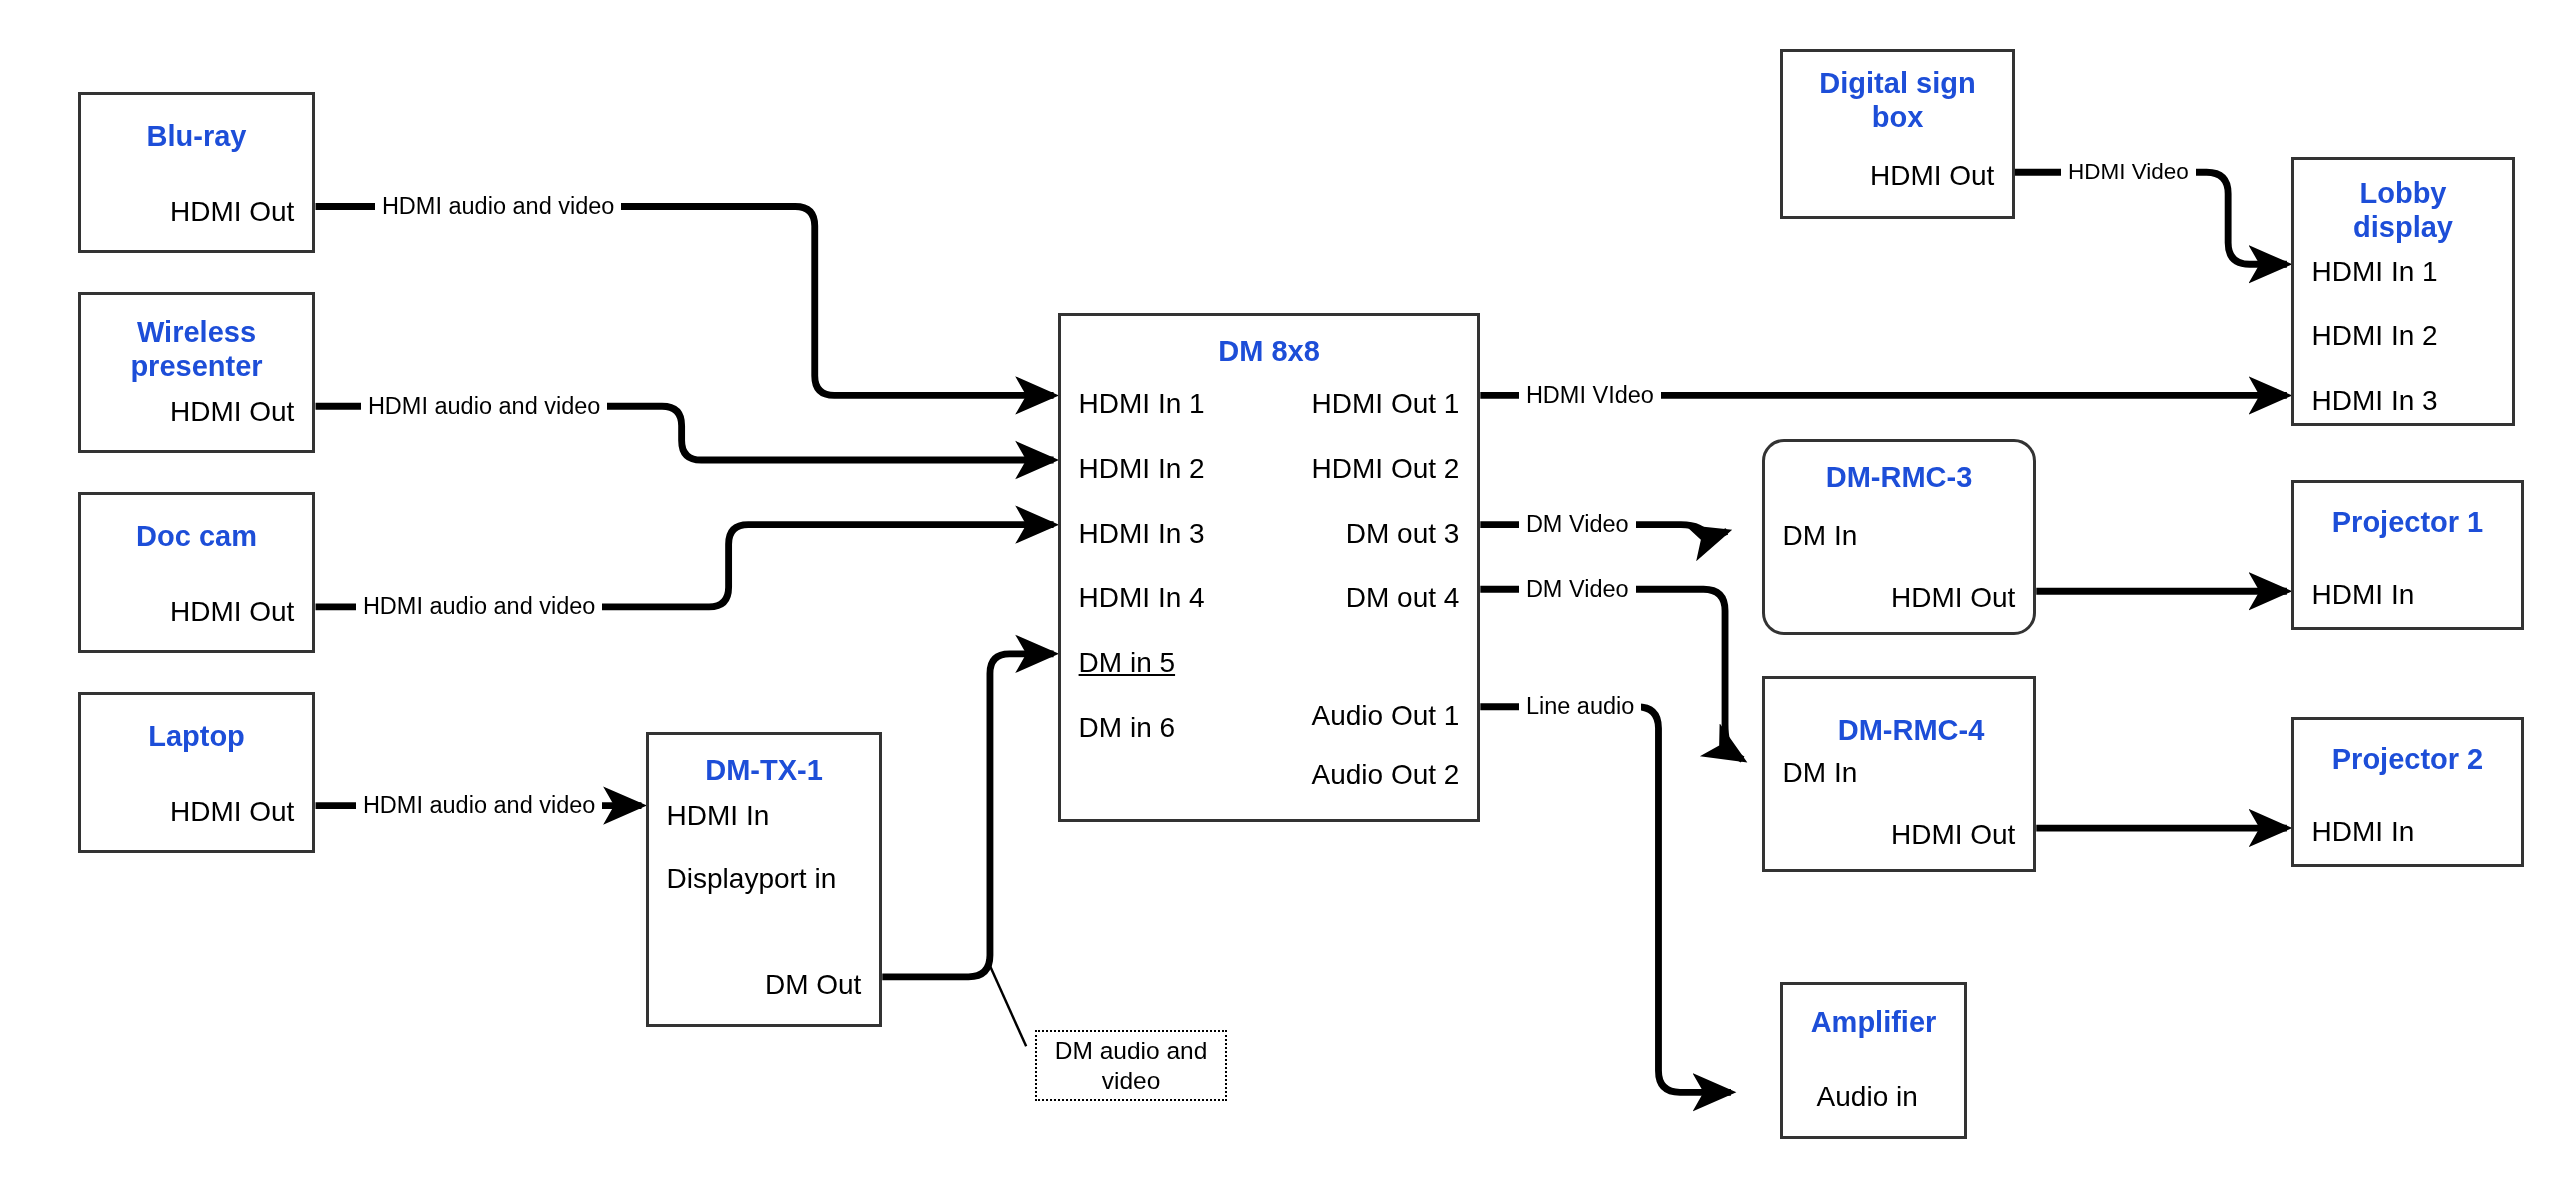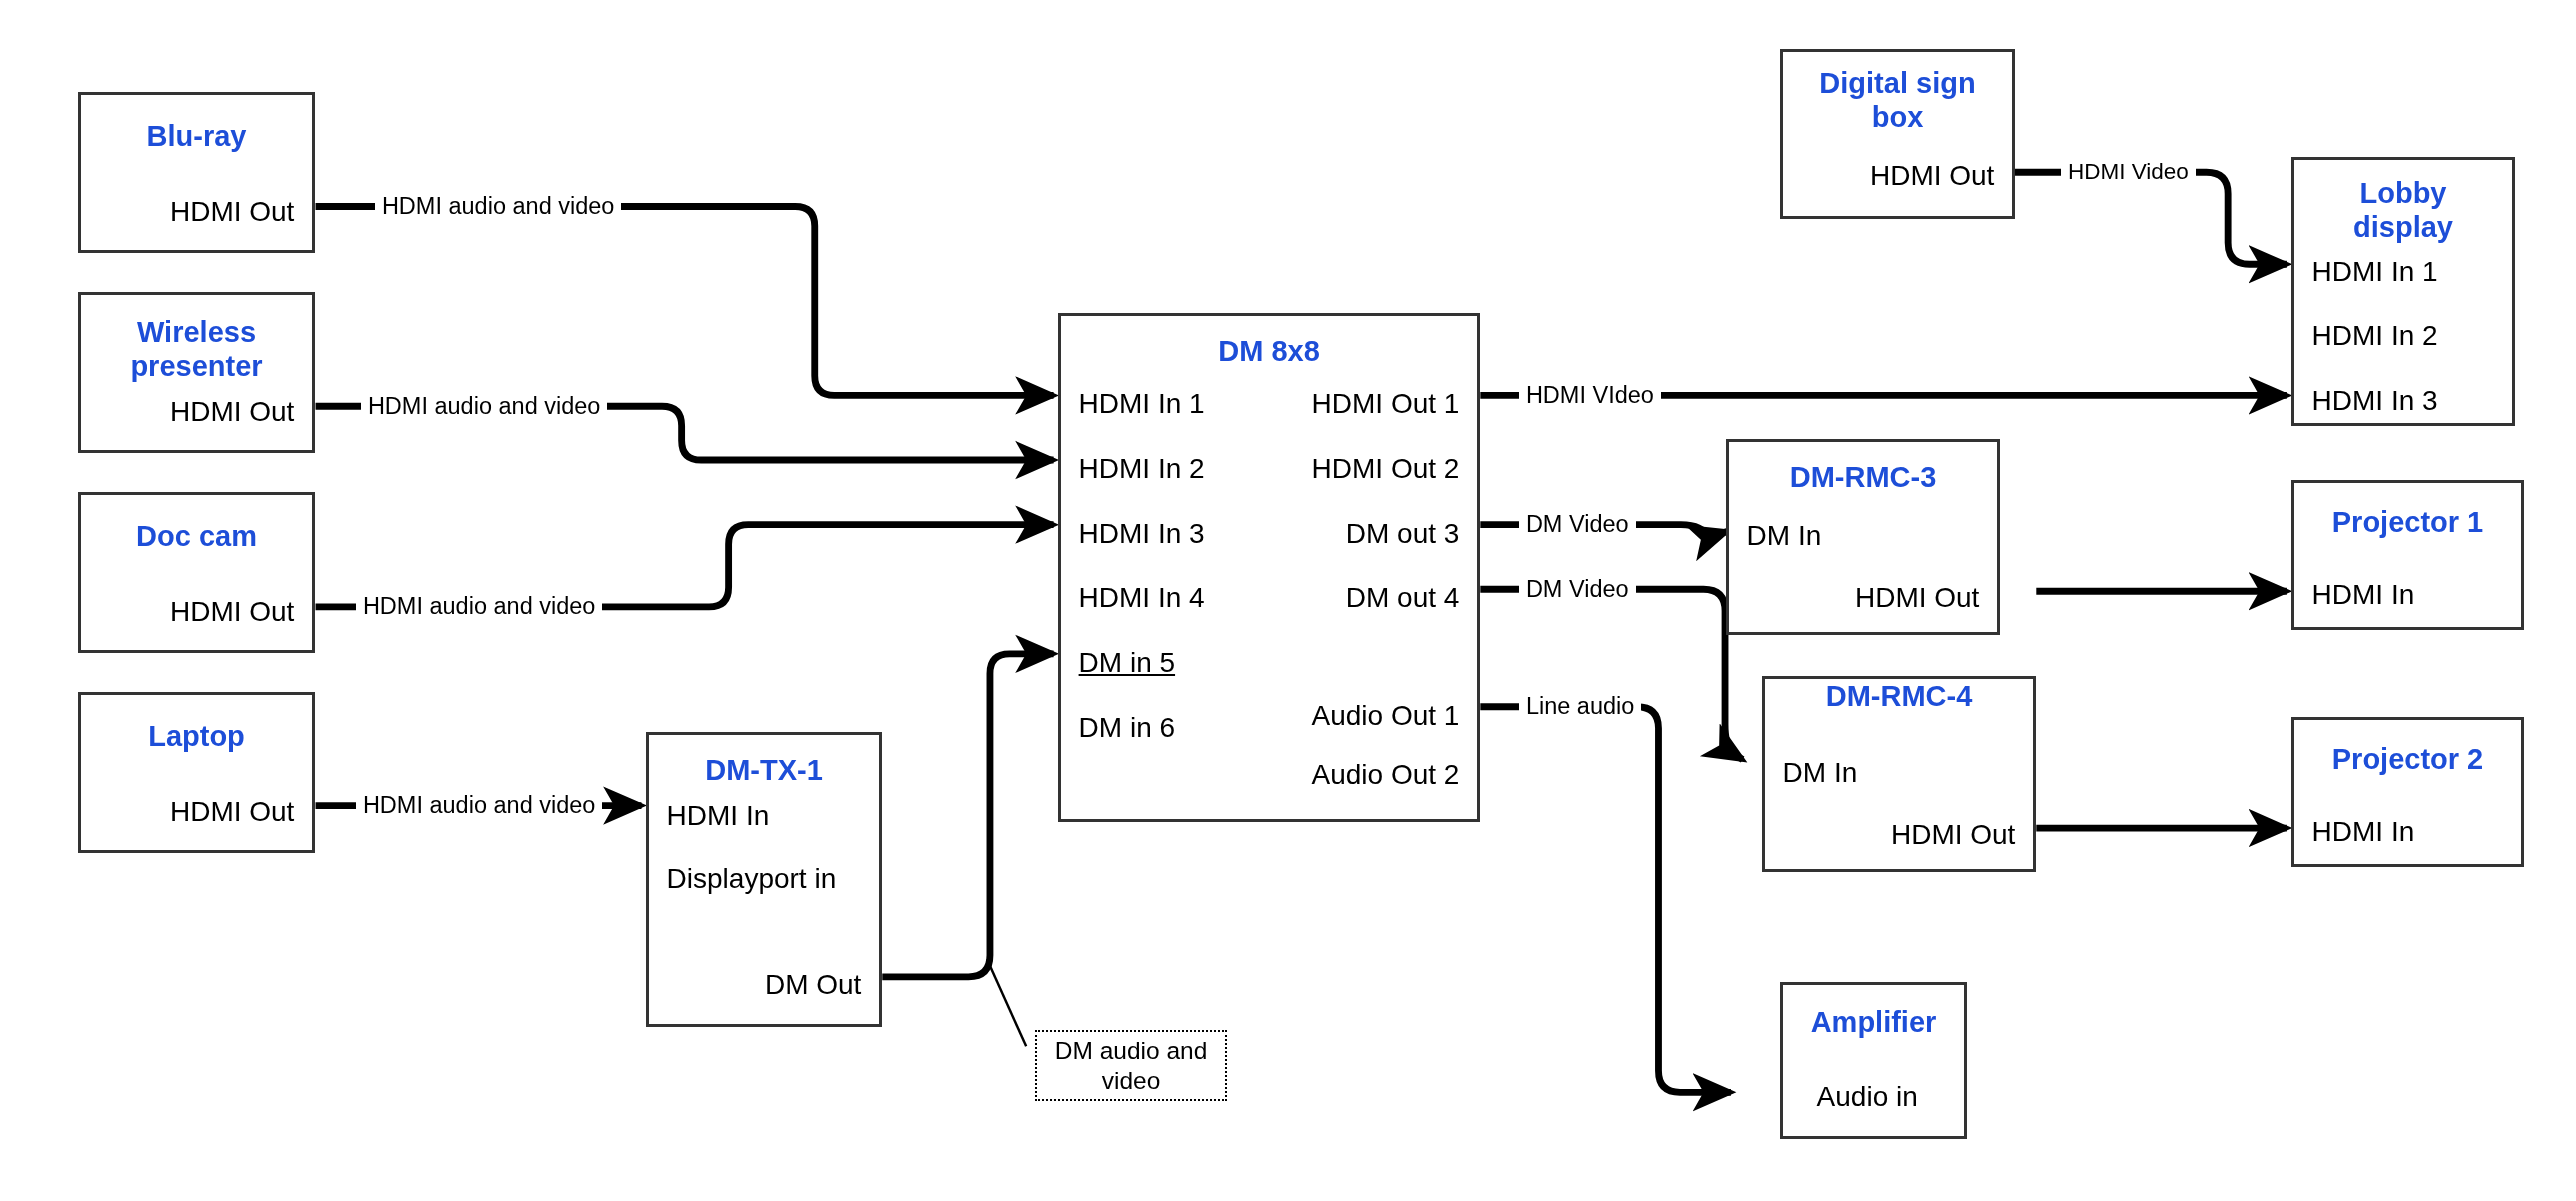--- a/index.html
+++ b/index.html
@@ -167,28 +167,28 @@
   </div>
 
   <div class="node" style="left:2291px; top:157px; width:224px; height:269px;">
     <div class="node-title" style="top:15.7px; white-space:pre-line;">Lobby
 display</div>
     <div class="port left" style="top:98px;">HDMI In 1</div>
     <div class="port left" style="top:162px;">HDMI In 2</div>
     <div class="port left" style="top:227px;">HDMI In 3</div>
   </div>
 
-  <div class="node" style="left:1726px; top:439px; width:274px; height:196px;">
+  <div class="node" style="left:1762px; top:439px; width:274px; height:196px;border-radius:22px;">
     <div class="node-title" style="top:17.6px;">DM-RMC-3</div>
     <div class="port left" style="top:80px;">DM In</div>
     <div class="port right" style="top:142px;">HDMI Out</div>
   </div>
 
   <div class="node" style="left:1762px; top:676px; width:274px; height:196px;">
-    <div class="node-title" style="top:0;">DM-RMC-4</div>
+    <div class="node-title" style="top:34px;margin-left:12px;">DM-RMC-4</div>
     <div class="port left" style="top:80px;">DM In</div>
     <div class="port right" style="top:142px;">HDMI Out</div>
   </div>
 
   <div class="node" style="left:2291px; top:480px; width:233px; height:150px;">
     <div class="node-title" style="top:21.5px;">Projector 1</div>
     <div class="port left" style="top:98px;">HDMI In</div>
   </div>
 
   <div class="node" style="left:2291px; top:717px; width:233px; height:150px;">

